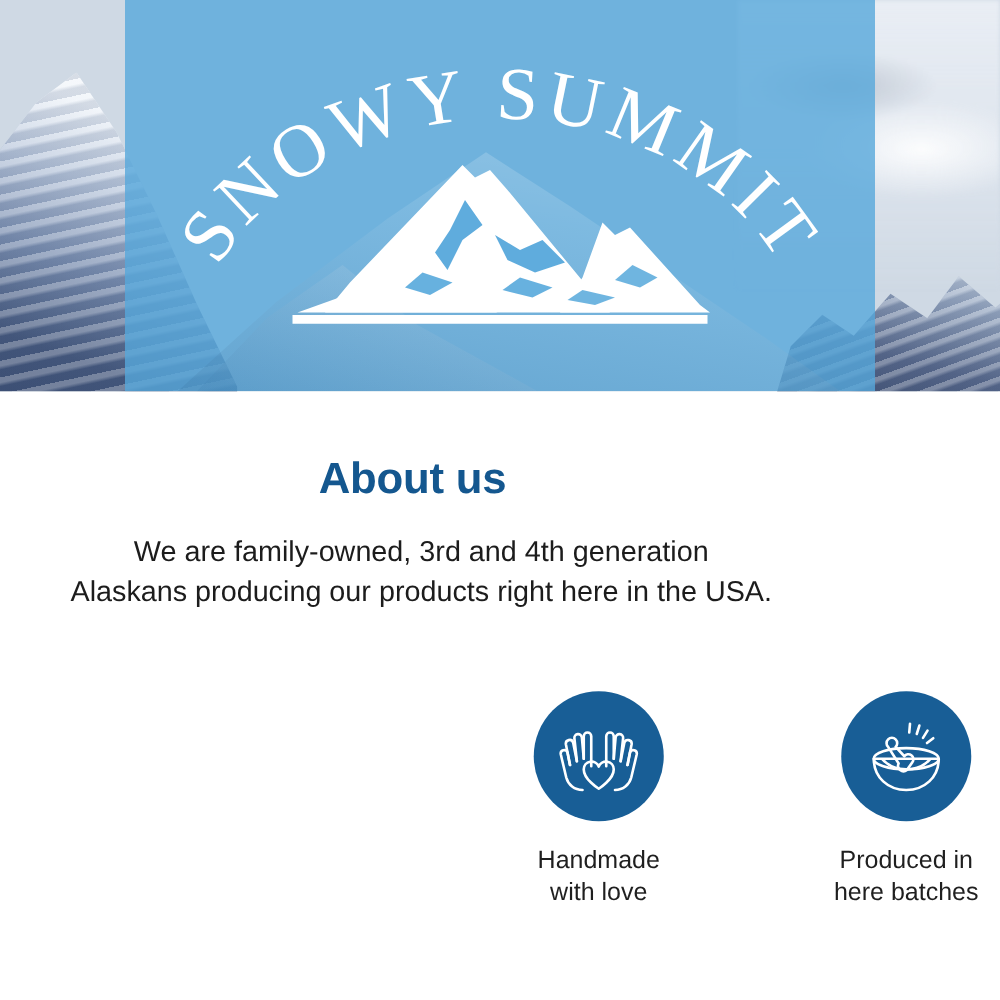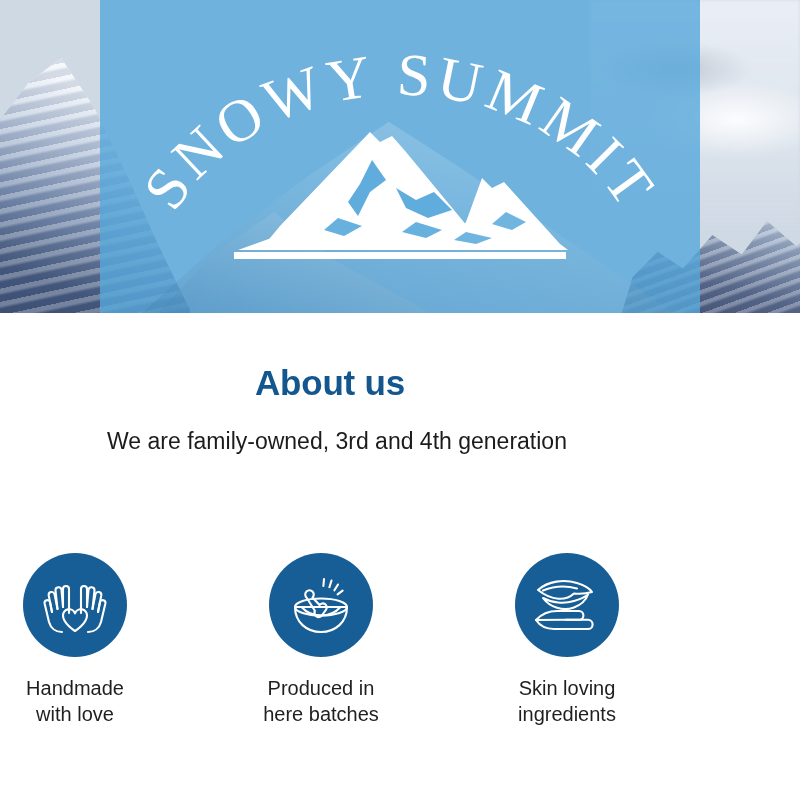--- a/index.html
+++ b/index.html
@@ -175,21 +175,21 @@
     padding-left: 14px;
   }
 
   
   .features {
     position: absolute;
     top: 553px;
     left: 0;
     width: 800px;
     display: flex;
-    justify-content: flex-start;
+    justify-content: flex-end;
     gap: 96px;
   }
   .feature {
     width: 150px;
     display: flex;
     flex-direction: column;
     align-items: center;
   }
   .feature-circle {
     width: 104px;
@@ -253,20 +253,21 @@
         <path fill="#56a8db" opacity="0.85" d="M286 86 L306 96 L292 104 L272 98 Z"></path>
         <path fill="#56a8db" opacity="0.85" d="M246 106 L272 112 L256 118 L234 114 Z"></path>
       </svg>
     </div>
   </div>
 
   <div class="about">
     <h1 class="about-title">About us</h1>
     <p class="about-text">
       <span>We are family-owned, 3rd and 4th generation</span><br>
+      <span>Alaskans producing our products right here in the USA.</span>
     </p>
   </div>
 
   <div class="features">
 
     <div class="feature">
       <div class="feature-circle">
         <svg width="72" height="72" viewBox="0 0 72 72" fill="none" stroke="#ffffff" stroke-width="2.1" stroke-linecap="round" stroke-linejoin="round">
 
           <path d="M30 44 L30 20 a3 3 0 0 0-6 0 L24 38"></path>
@@ -301,32 +302,15 @@
 
           <path d="M17 38.5 C22 44 29 46.5 36 46.5 C43 46.5 50 44 55 38.5"></path>
 
           <path d="M21.5 22.5 a4.2 4.2 0 0 1 6 0 a4.2 4.2 0 0 1 0 6 L34.5 36 a4 4 0 0 1 6.4 4.8 L36.5 47 a4.3 4.3 0 0 1-6.6-5.2 L21.5 28.5 a4.2 4.2 0 0 1 0-6 Z"></path>
         </svg>
       </div>
       <div class="feature-label">Produced in
 here batches</div>
     </div>
 
-    <div class="feature">
-      <div class="feature-circle">
-        <svg width="74" height="74" viewBox="0 0 74 74" fill="none" stroke="#ffffff" stroke-width="2.1" stroke-linecap="round" stroke-linejoin="round">
-
-          <path d="M8 22 C18 13 34 11 47 15 C55 17.5 60 21 62 24 C57 25.5 50 26 44 25.5 C36 33 22 33 8 22 Z"></path>
-
-          <path d="M13 22.5 C24 18 36 17.5 47 20.5"></path>
-
-          <path d="M13 30 C22 35 34 36 44 33 C50 31.4 55 29 58 26.5 C56 32 50.5 37 44 39.5 C33 43.5 20 39.5 13 30 Z"></path>
-
-          <path d="M6 52 C12 45.5 19 43 27 43 L49 43 a4.4 4.4 0 0 1 0 8.8 L36 51.8"></path>
-          <path d="M36 51.8 L58 51.8 a4.6 4.6 0 0 1 0 9.2 L24 61 C16 61 10 58 6 52 Z"></path>
-        </svg>
-      </div>
-      <div class="feature-label">Skin loving
-ingredients</div>
-    </div>
 
   </div>
 </div>
 
 </body></html>

